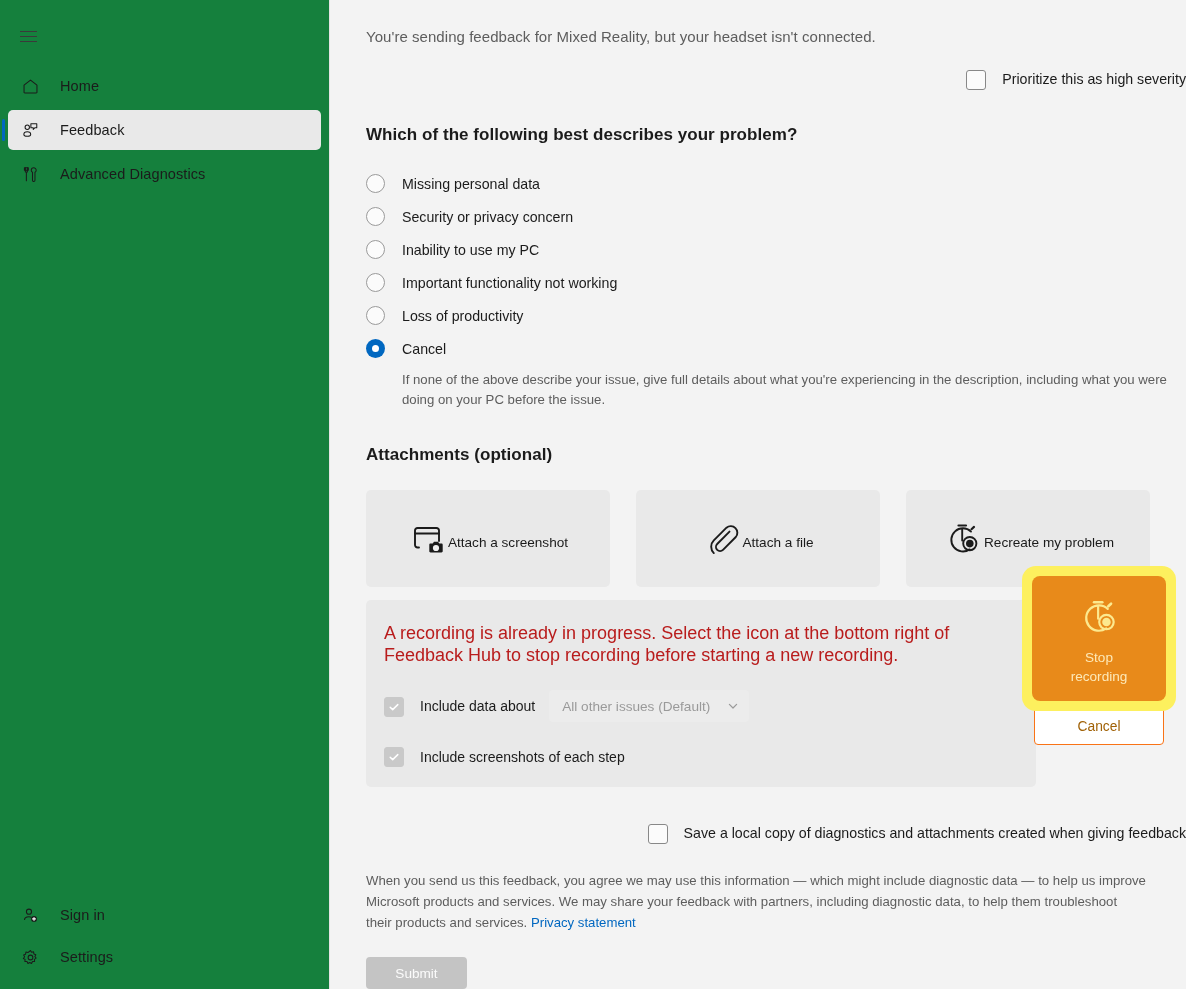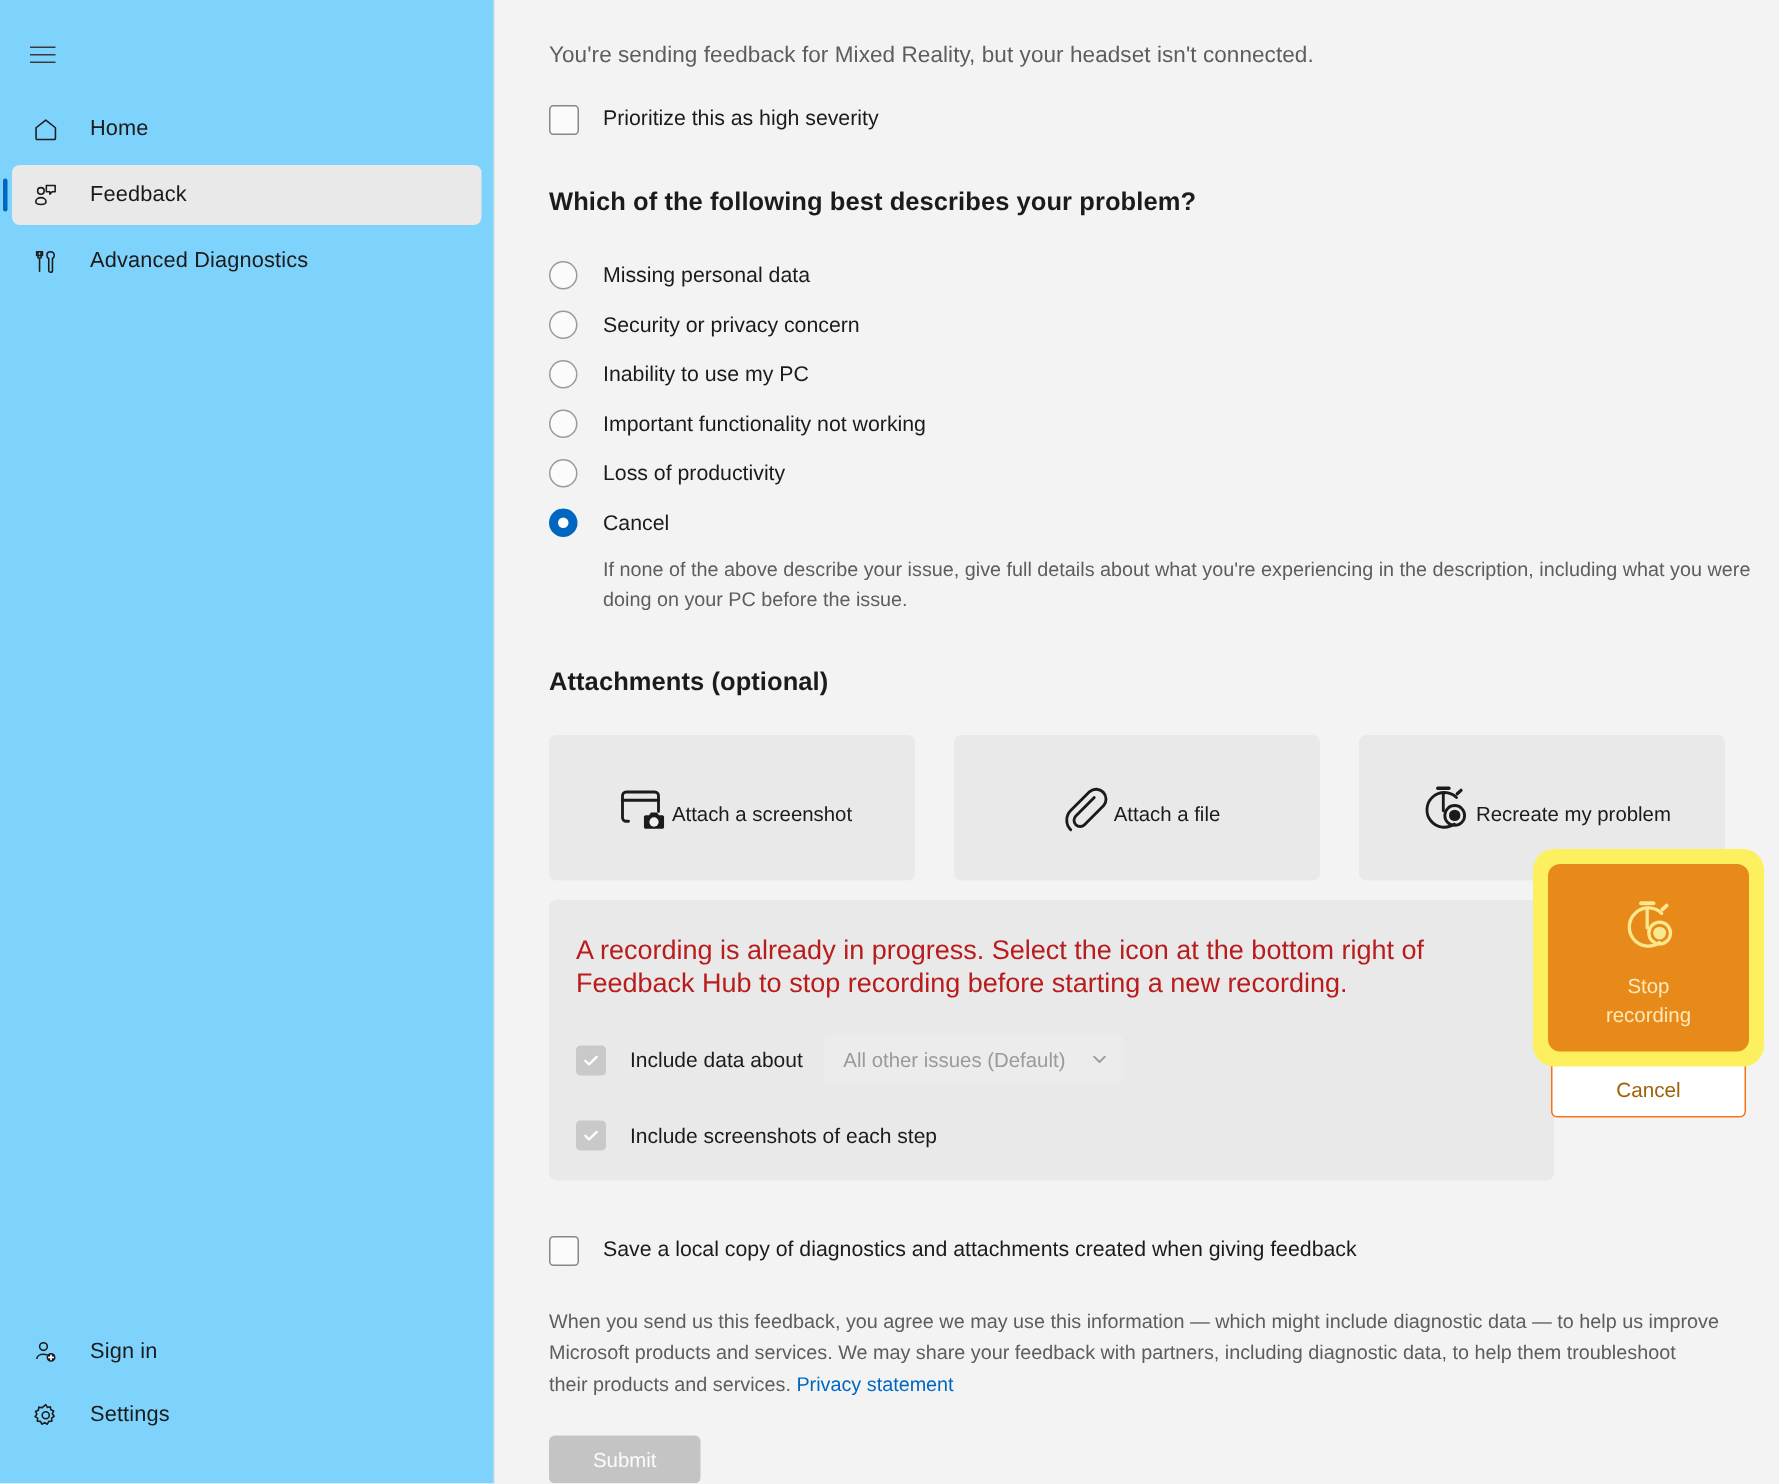--- a/index.html
+++ b/index.html
@@ -7,21 +7,21 @@
     width: 1186px; height: 989px;
     font-family: "Liberation Sans", sans-serif;
     background: #f3f3f3;
     overflow: hidden;
   }
   .app { display: flex; width: 1186px; height: 989px; position: relative; }
 
   
   .sidebar {
     width: 330px; height: 989px;
-    background: #7dd3fc;
+    background: #15803d;
     border-right: 1px solid #e4e4e4;
     display: flex; flex-direction: column;
     flex: 0 0 330px;
     position: relative;
   }
   .hamburger {
     width: 40px; height: 36px;
     margin: 18px 0 10px 8px;
     display: flex; flex-direction: column;
     align-items: center; justify-content: center;
@@ -44,35 +44,35 @@
   .nav-icon {
     width: 22px; height: 22px;
     display: flex; align-items: center; justify-content: center;
     flex: 0 0 22px; color: #1b1b1b;
   }
   .nav-label {
     margin-left: 19px; font-size: 14.5px; color: #1b1b1b;
     letter-spacing: .1px; white-space: nowrap;
   }
   .nav-spacer { flex: 1 1 auto; }
-  .nav-bottom { padding-bottom: 24px; }
+  .nav-bottom { padding-bottom: 10px; }
 
   
   .main {
     flex: 1 1 auto; height: 989px;
     position: relative; background: #f3f3f3;
     padding: 0 0 0 36px;
     overflow: hidden;
   }
   .notice {
     font-size: 15px; color: #5d5d5d;
     margin-top: 28px; letter-spacing: .05px;
   }
 
-  .cb-row { display: flex; align-items: flex-start; cursor: pointer; }
+  .cb-row { display: flex; align-items: flex-start; cursor: pointer; justify-content: flex-end; }
   .cbox {
     width: 20px; height: 20px; flex: 0 0 20px;
     border: 1px solid #888; border-radius: 3px;
     background: #fbfbfb; margin-top: 1px;
   }
   .cbox.disabled-checked {
     background: #c9c9c9; border-color: #c9c9c9;
     display: flex; align-items: center; justify-content: center;
   }
   .cbox.disabled-checked svg { display: block; }

